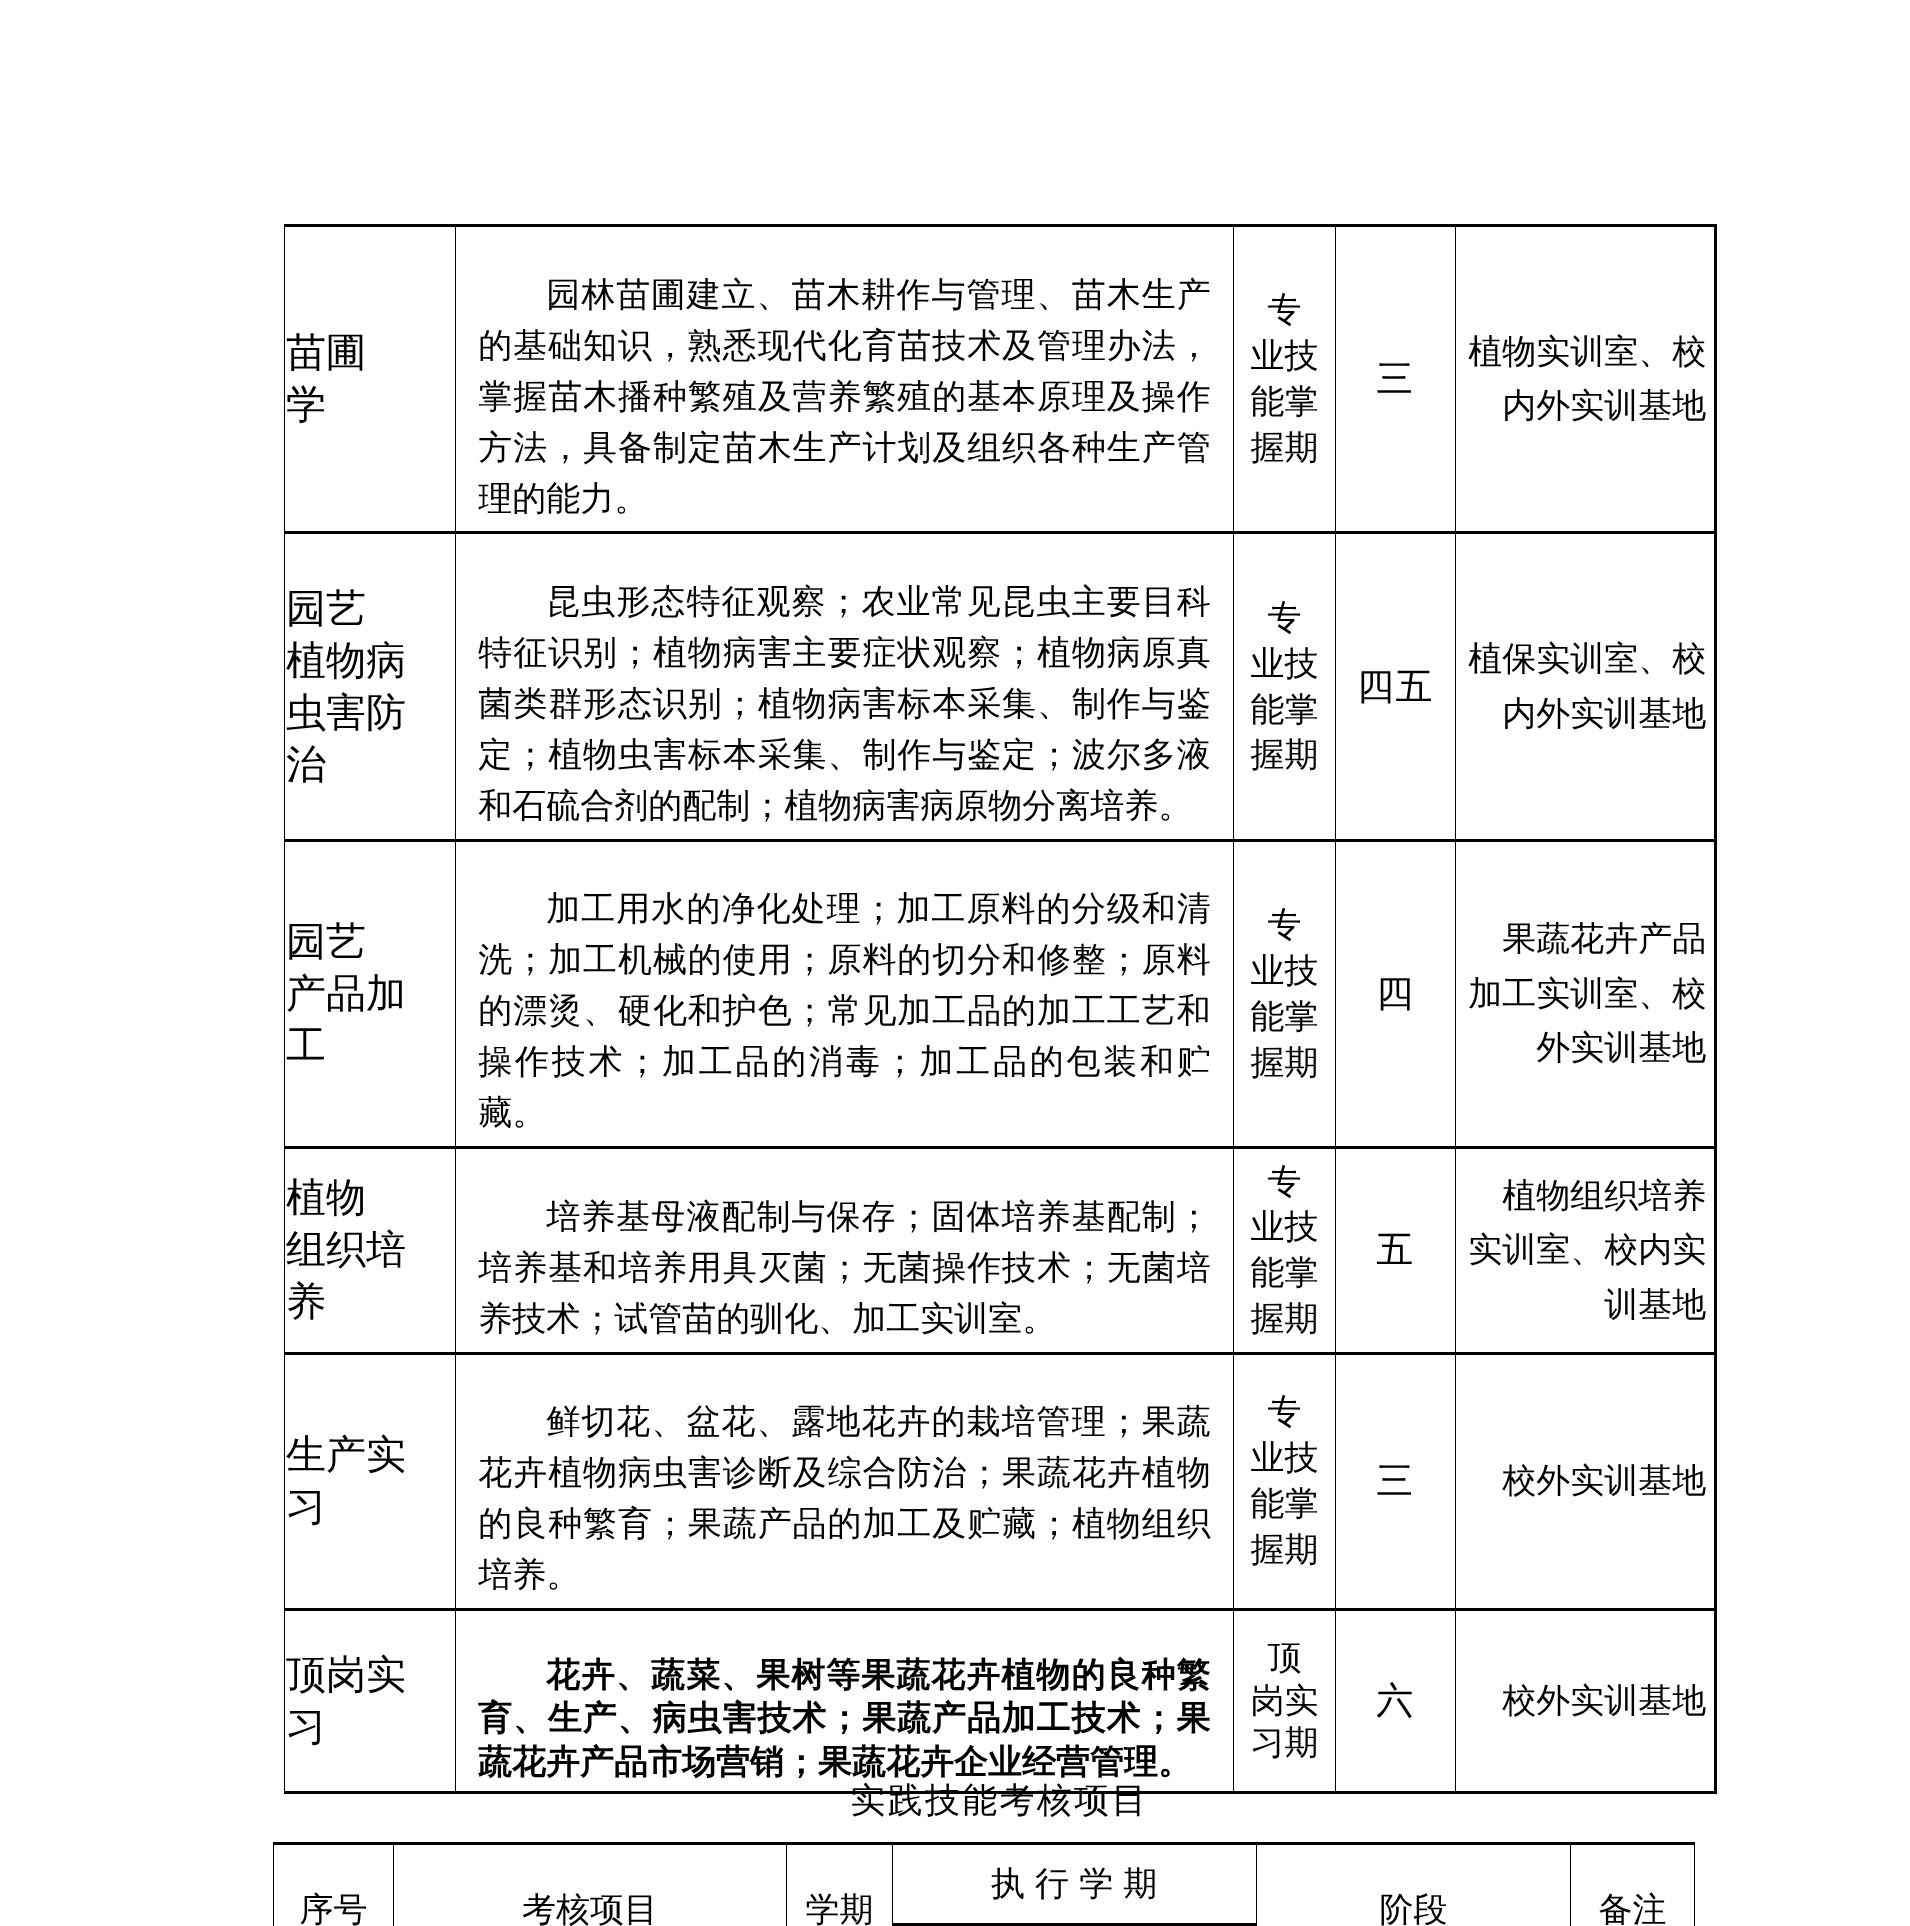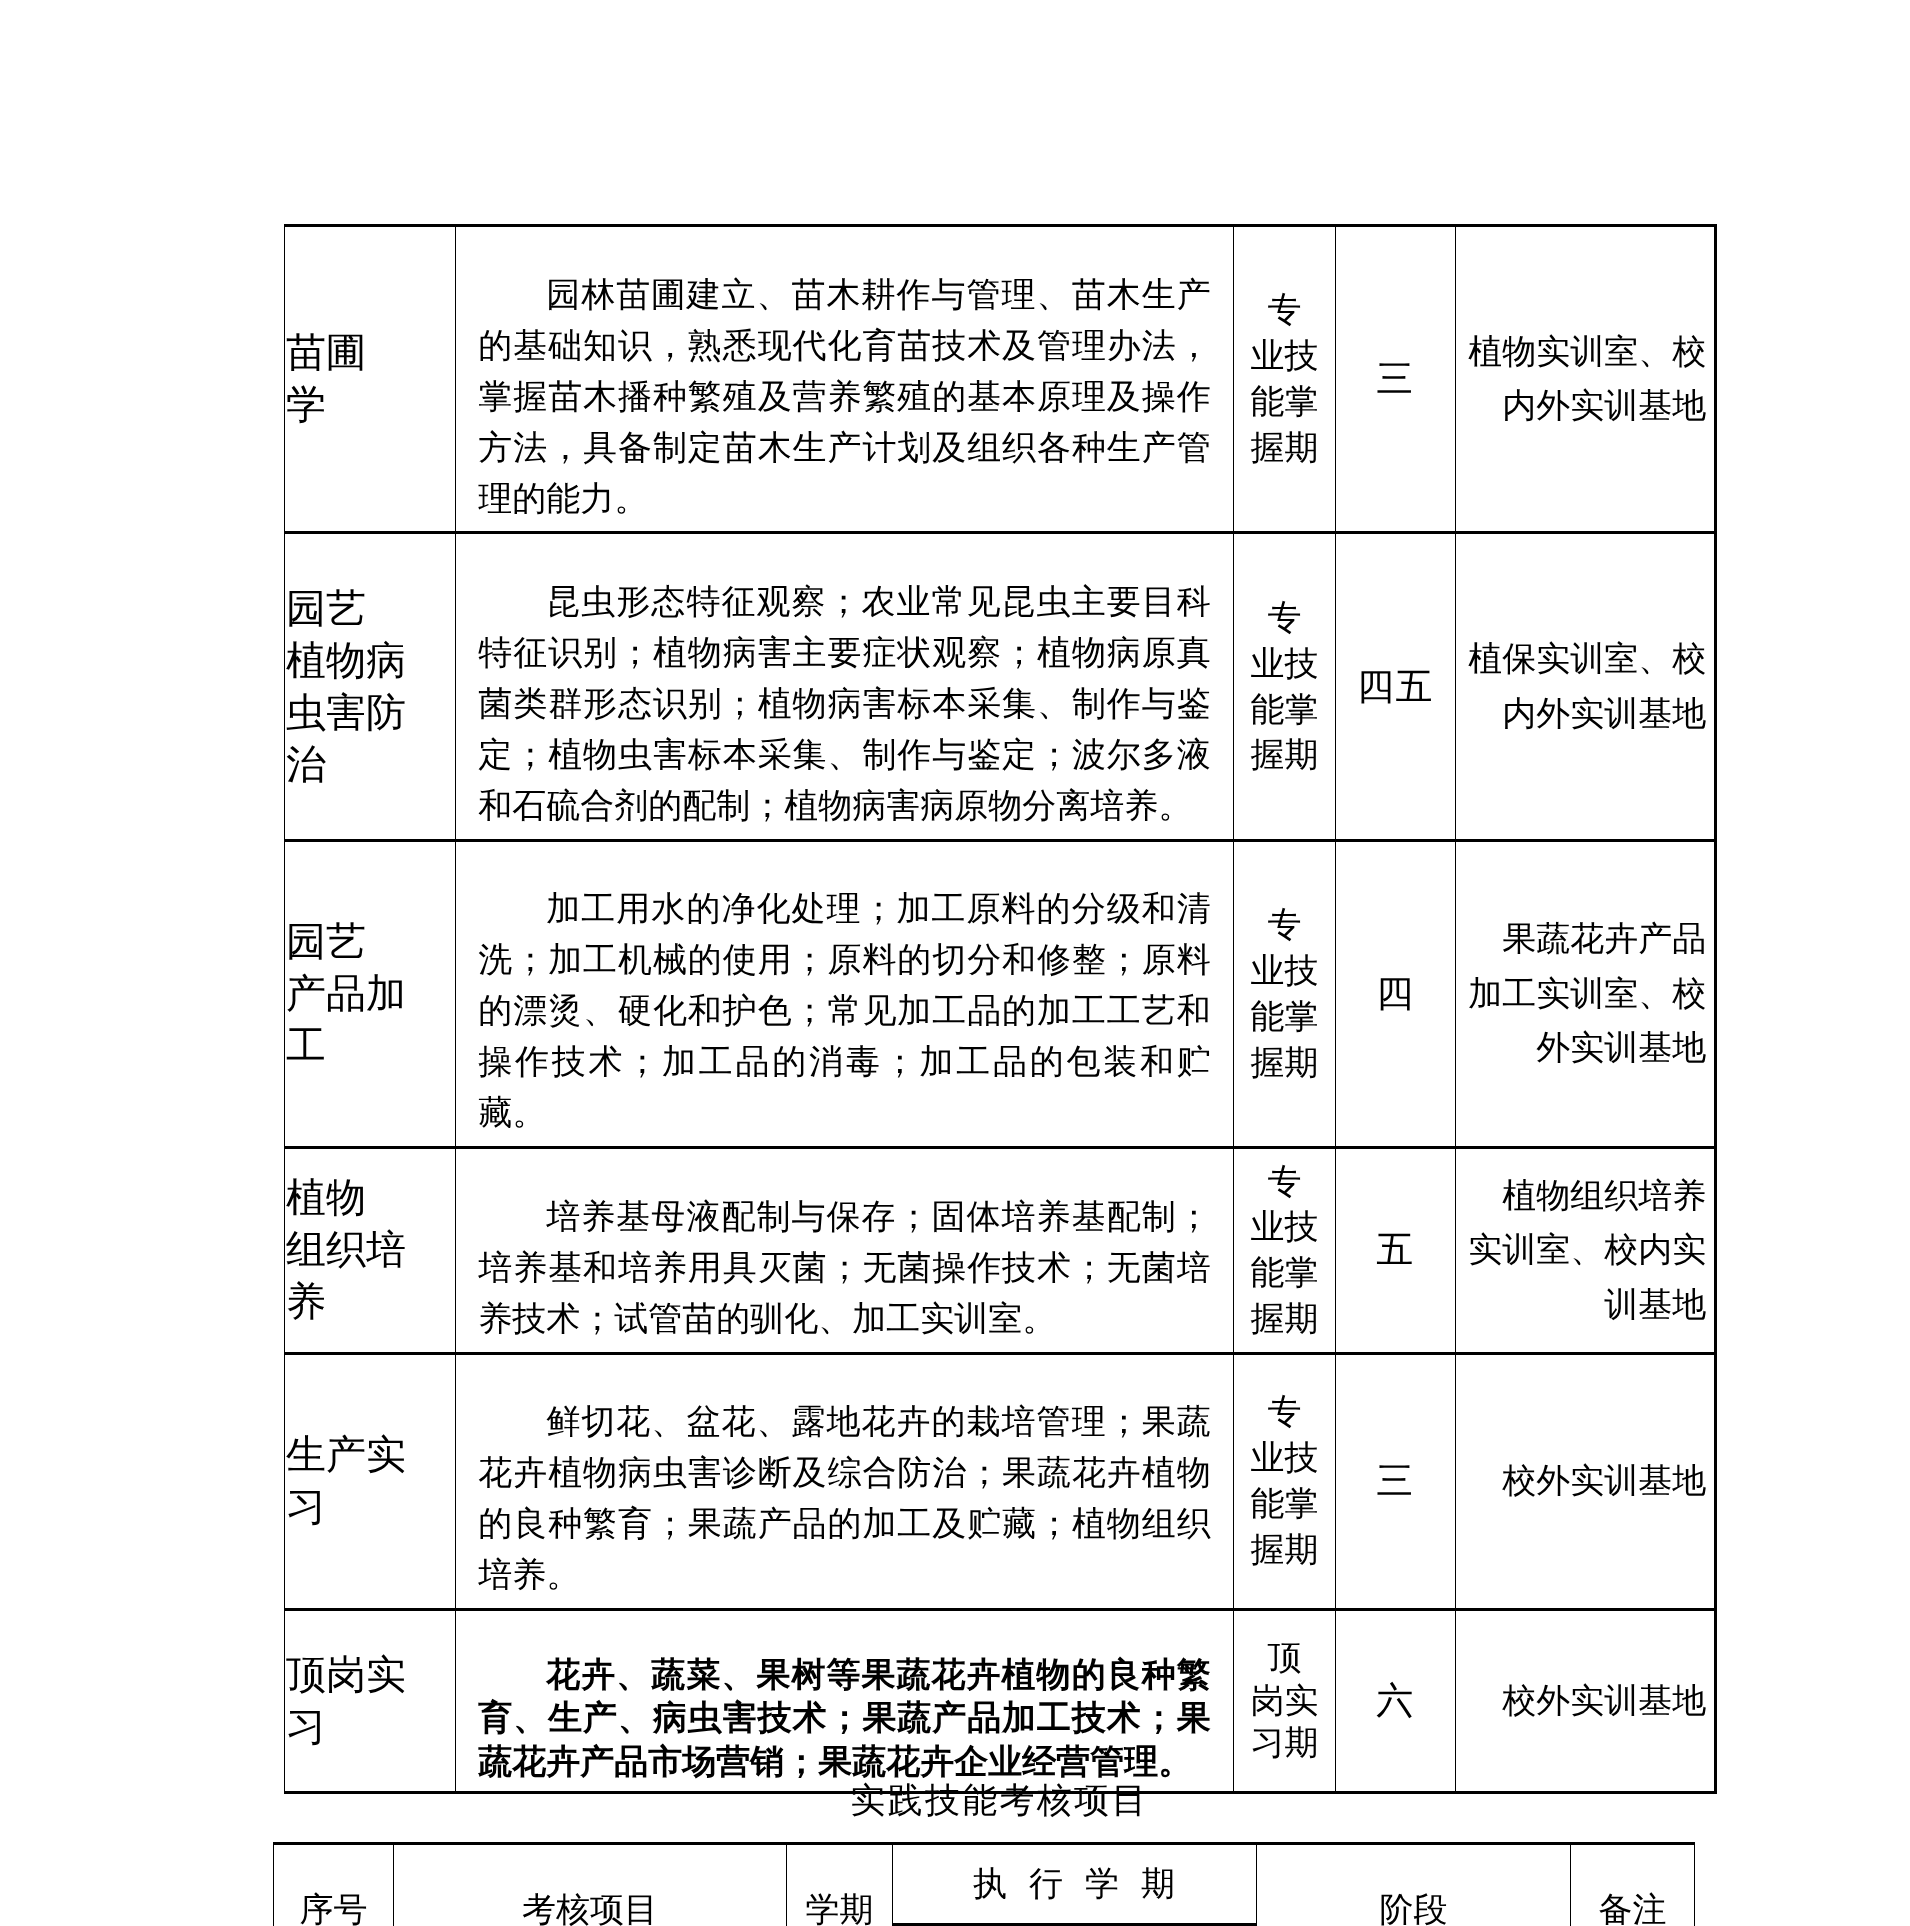--- a/index.html
+++ b/index.html
@@ -97,21 +97,21 @@
     border-top: 3.9px solid #000;
     border-bottom: 3.9px solid #000;
     vertical-align: middle;
     font-weight: normal;
     overflow: hidden;
   }
   table.t2 th {
     font-size: 34px;
     text-align: center;
   }
-  .exec-header { letter-spacing: 0.8px; font-family: Liberation Mono, monospace; }
+  .exec-header { letter-spacing: 0.8px; }
 </style>
 </head>
 <body>
 
 <div class="page">
 
   <table class="t1">
     <colgroup>
       <col style="width:171px">
         <col style="width:778px">

